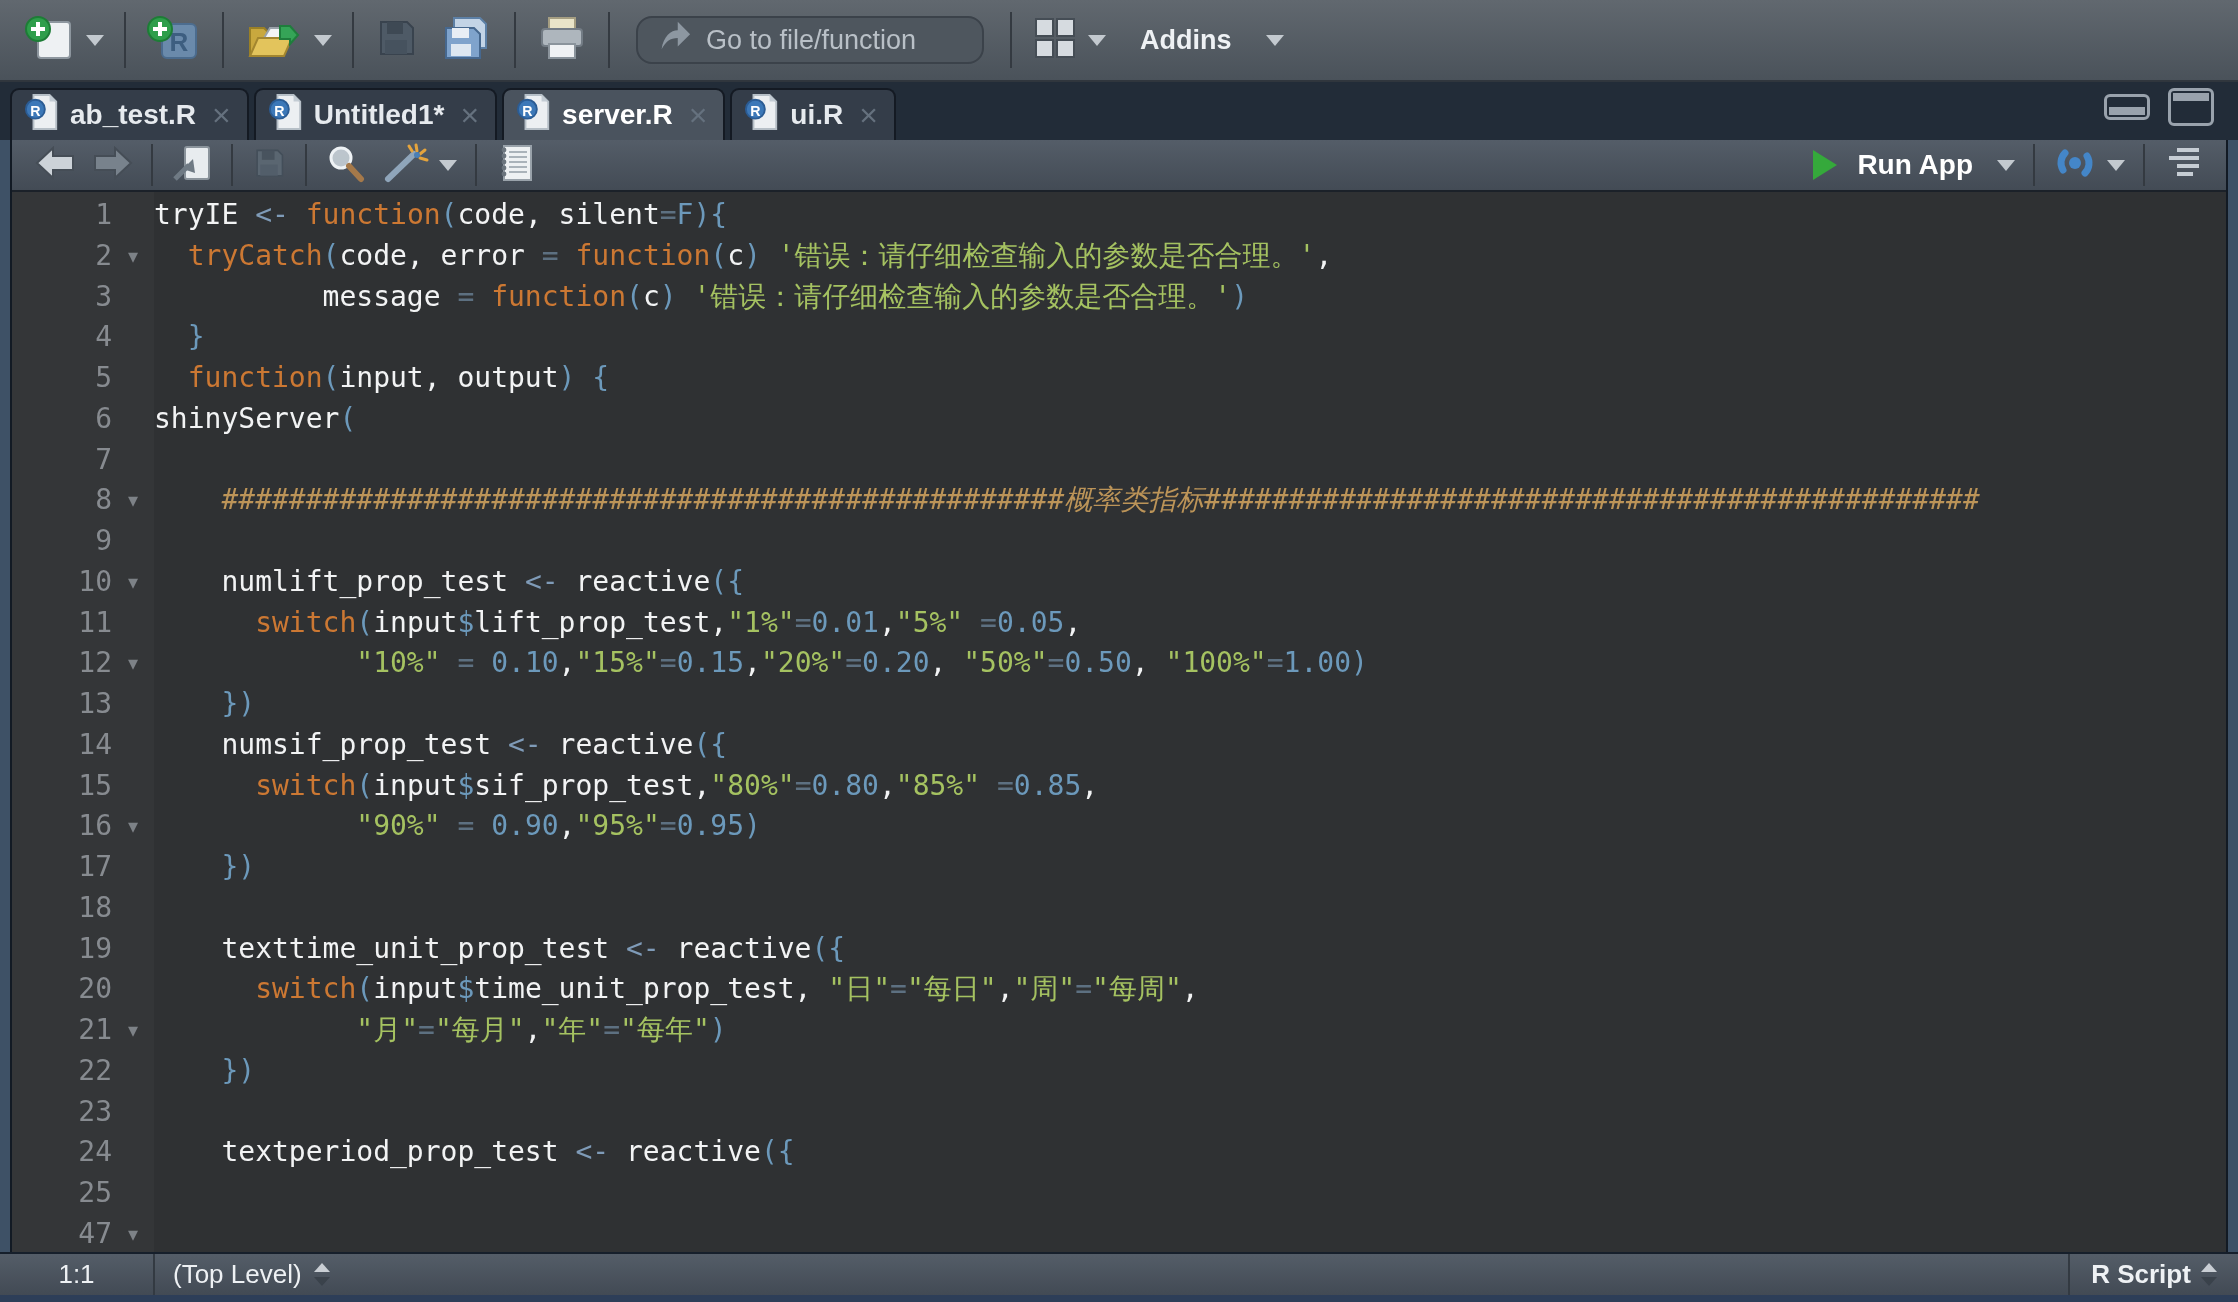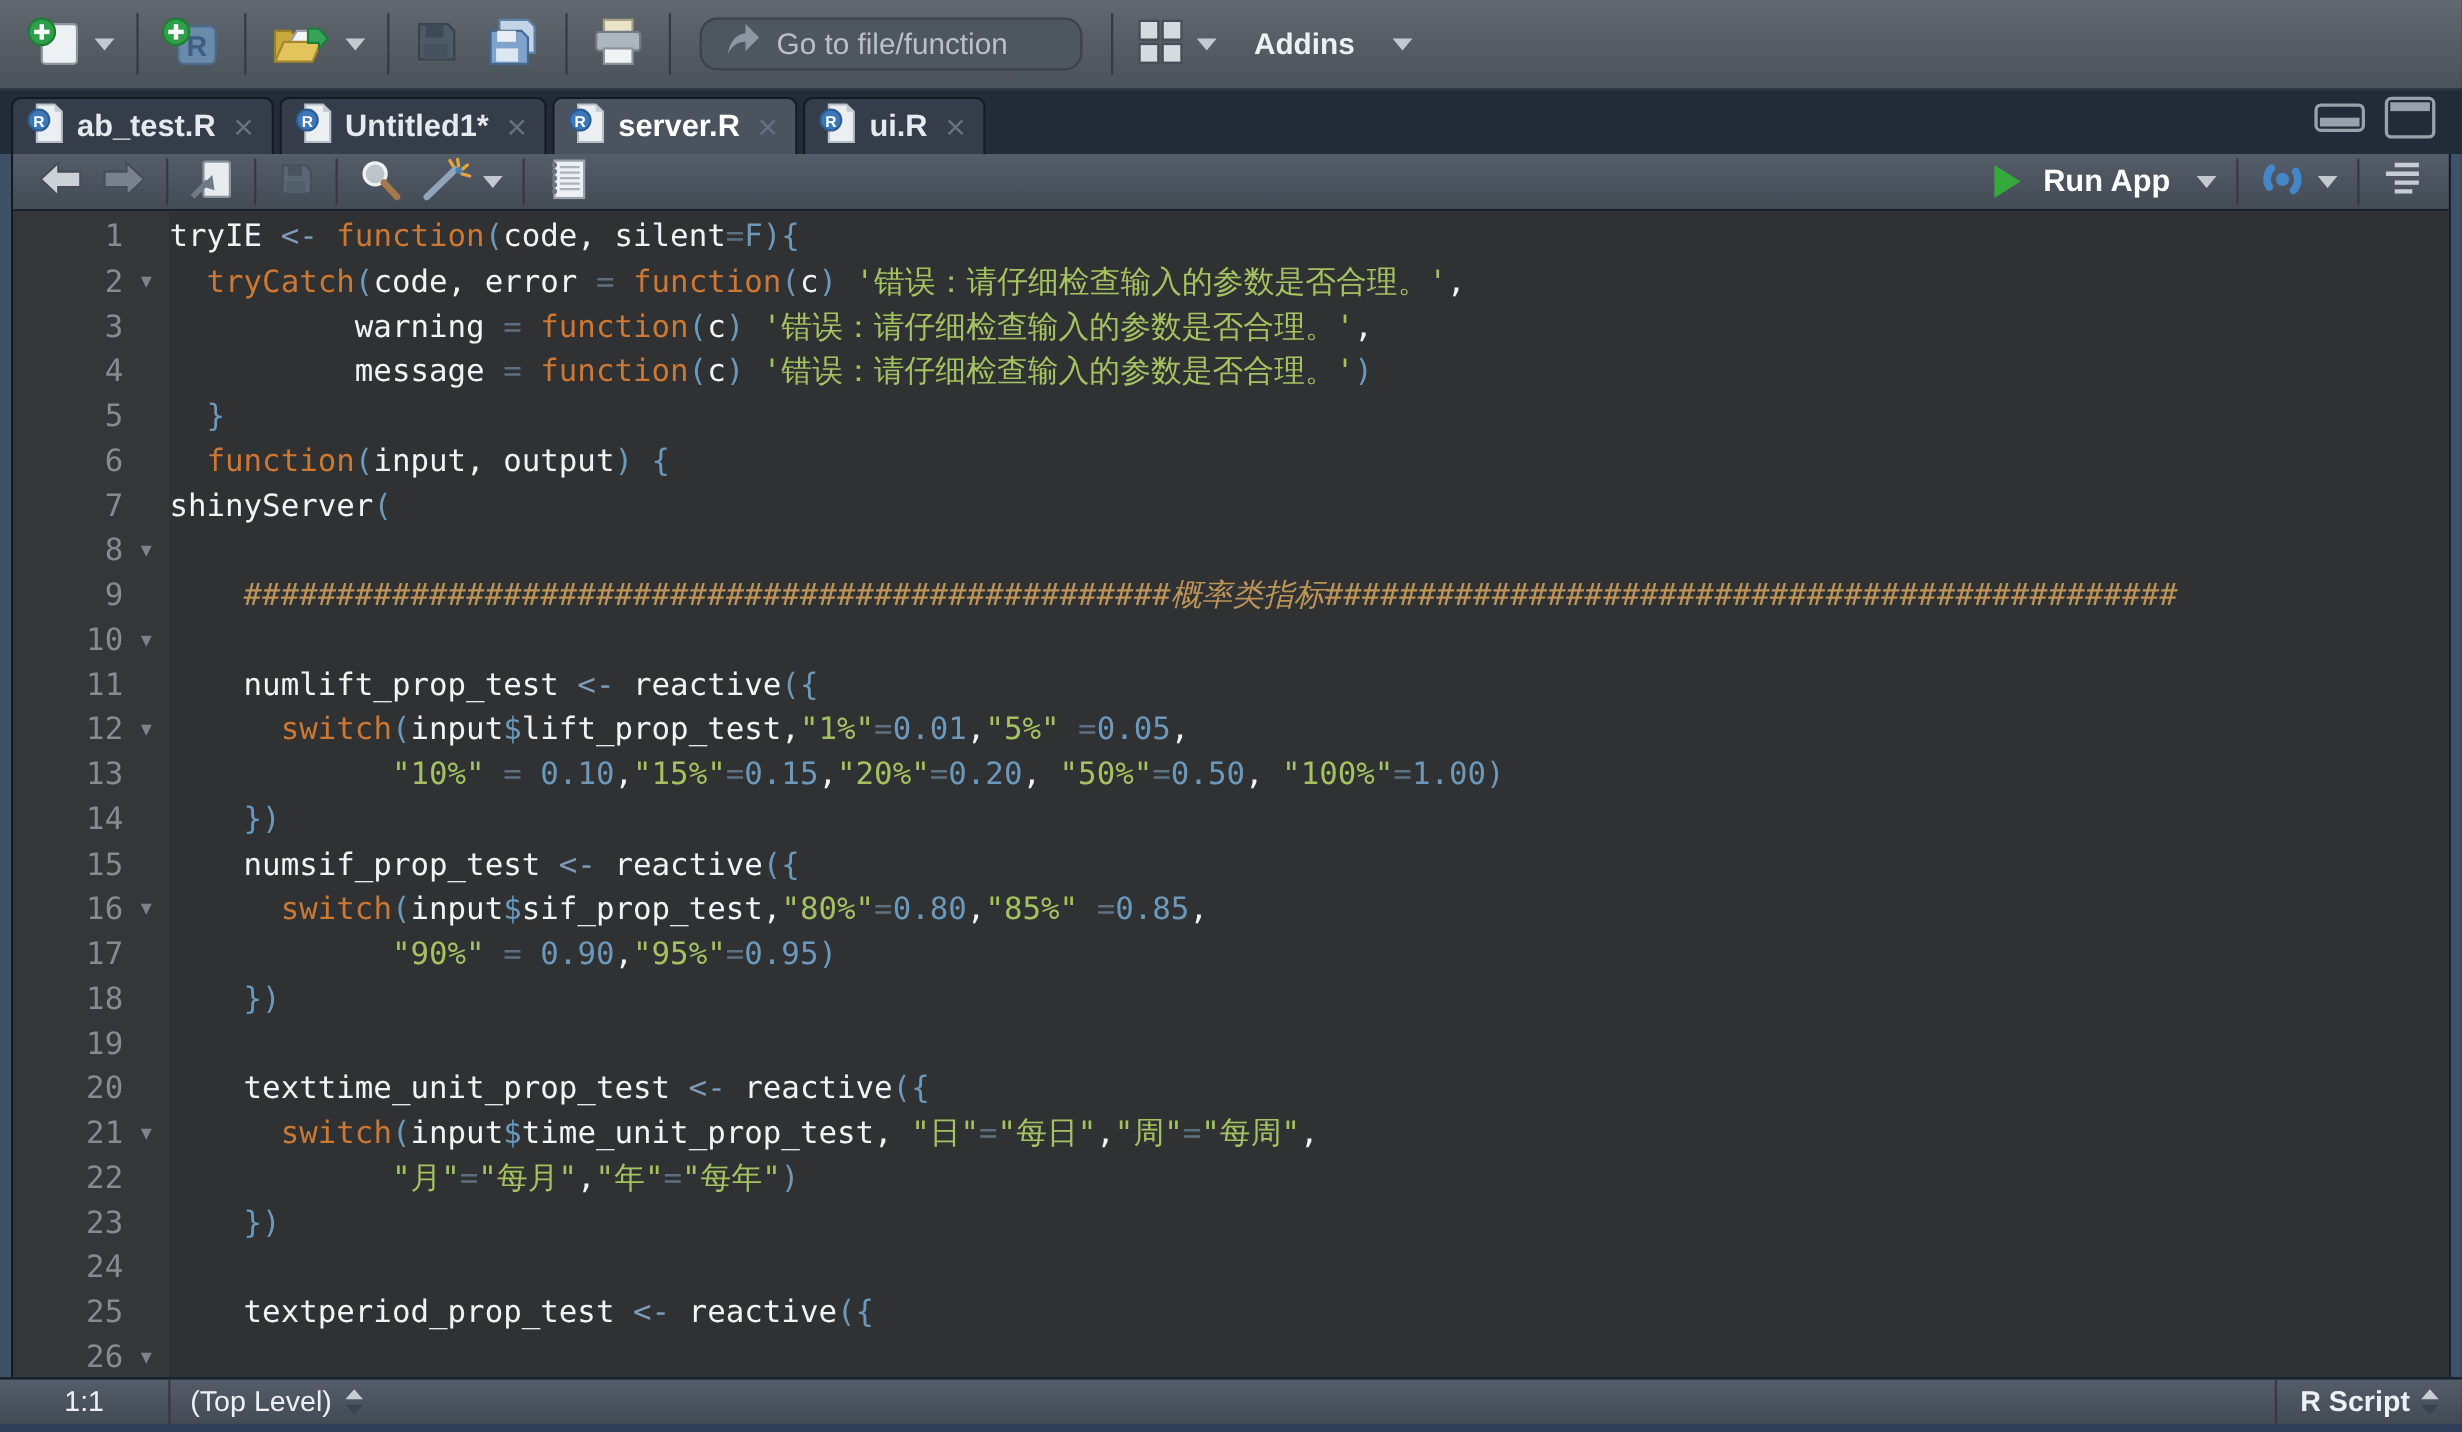--- a/index.html
+++ b/index.html
@@ -434,28 +434,27 @@
           </div>
           <div class="gut-row">
             <span class="lnum">24</span>
             <span class="fold"></span>
           </div>
           <div class="gut-row">
             <span class="lnum">25</span>
             <span class="fold"></span>
           </div>
           <div class="gut-row">
-            <span class="lnum">26</span>
+            <span class="lnum">47</span>
             <span class="fold">▾</span>
           </div>
         </div>
       <div class="code-col">
           <div class="code-line"><span class="tok-t">tryIE </span><span class="tok-o">&lt;- </span><span class="tok-k">function</span><span class="tok-p">(</span><span class="tok-t">code, silent</span><span class="tok-e">=</span><span class="tok-n">F</span><span class="tok-p">){</span></div>
           <div class="code-line"><span class="tok-t">  </span><span class="tok-k">tryCatch</span><span class="tok-p">(</span><span class="tok-t">code, error </span><span class="tok-e">= </span><span class="tok-k">function</span><span class="tok-p">(</span><span class="tok-t">c</span><span class="tok-p">)</span><span class="tok-t"> </span><span class="tok-s">'错误：请仔细检查输入的参数是否合理。'</span><span class="tok-t">,</span></div>
-          <div class="code-line"><span class="tok-t">          warning </span><span class="tok-e">= </span><span class="tok-k">function</span><span class="tok-p">(</span><span class="tok-t">c</span><span class="tok-p">)</span><span class="tok-t"> </span><span class="tok-s">'错误：请仔细检查输入的参数是否合理。'</span><span class="tok-t">,</span></div>
           <div class="code-line"><span class="tok-t">          message </span><span class="tok-e">= </span><span class="tok-k">function</span><span class="tok-p">(</span><span class="tok-t">c</span><span class="tok-p">)</span><span class="tok-t"> </span><span class="tok-s">'错误：请仔细检查输入的参数是否合理。'</span><span class="tok-p">)</span></div>
           <div class="code-line"><span class="tok-t">  </span><span class="tok-p">}</span></div>
           <div class="code-line"><span class="tok-t">  </span><span class="tok-k">function</span><span class="tok-p">(</span><span class="tok-t">input, output</span><span class="tok-p">)</span><span class="tok-t"> </span><span class="tok-p">{</span></div>
           <div class="code-line"><span class="tok-t">shinyServer</span><span class="tok-p">(</span></div>
           <div class="code-line"></div>
           <div class="code-line"><span class="tok-c">    ##################################################概率类指标##############################################</span></div>
           <div class="code-line"></div>
           <div class="code-line"><span class="tok-t">    numlift_prop_test </span><span class="tok-o">&lt;- </span><span class="tok-t">reactive</span><span class="tok-p">({</span></div>
           <div class="code-line"><span class="tok-t">      </span><span class="tok-k">switch</span><span class="tok-p">(</span><span class="tok-t">input</span><span class="tok-p">$</span><span class="tok-t">lift_prop_test,</span><span class="tok-s">"1%"</span><span class="tok-e">=</span><span class="tok-n">0.01</span><span class="tok-t">,</span><span class="tok-s">"5%"</span><span class="tok-t"> </span><span class="tok-e">=</span><span class="tok-n">0.05</span><span class="tok-t">,</span></div>
           <div class="code-line"><span class="tok-t">            </span><span class="tok-s">"10%"</span><span class="tok-t"> </span><span class="tok-e">= </span><span class="tok-n">0.10</span><span class="tok-t">,</span><span class="tok-s">"15%"</span><span class="tok-e">=</span><span class="tok-n">0.15</span><span class="tok-t">,</span><span class="tok-s">"20%"</span><span class="tok-e">=</span><span class="tok-n">0.20</span><span class="tok-t">, </span><span class="tok-s">"50%"</span><span class="tok-e">=</span><span class="tok-n">0.50</span><span class="tok-t">, </span><span class="tok-s">"100%"</span><span class="tok-e">=</span><span class="tok-n">1.00</span><span class="tok-p">)</span></div>

